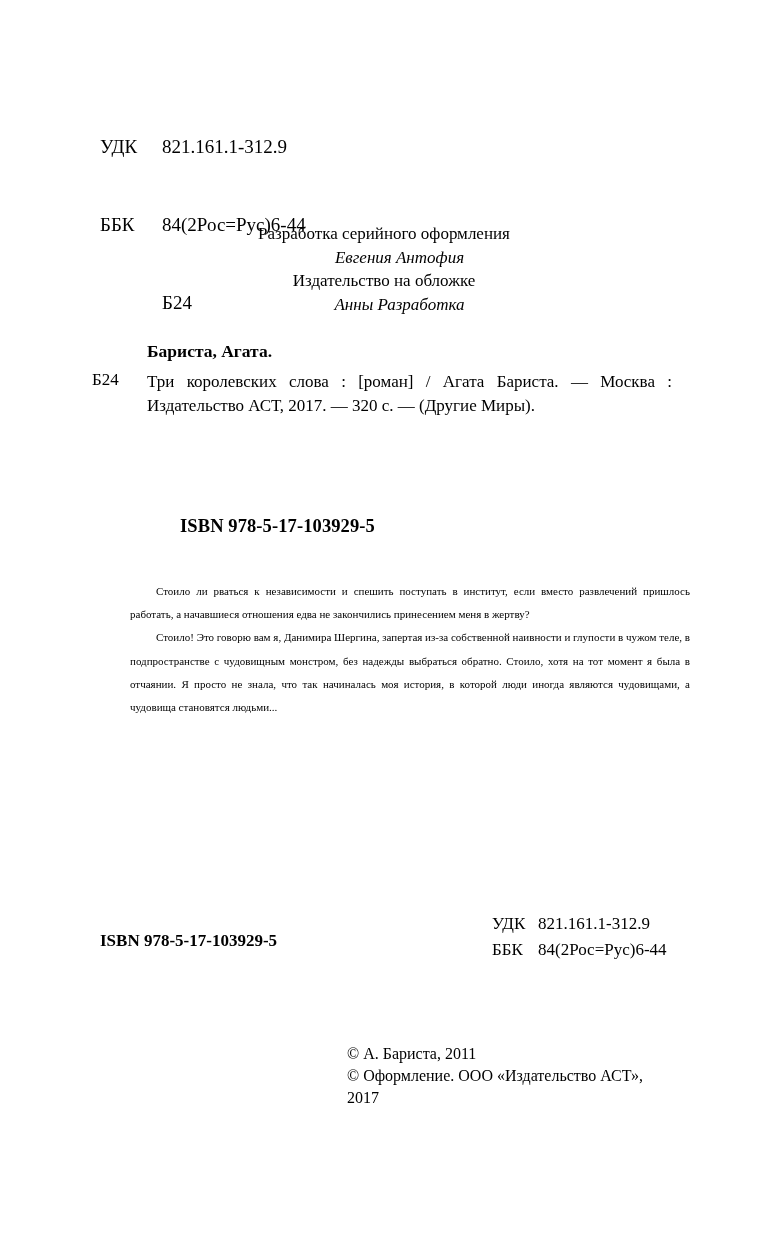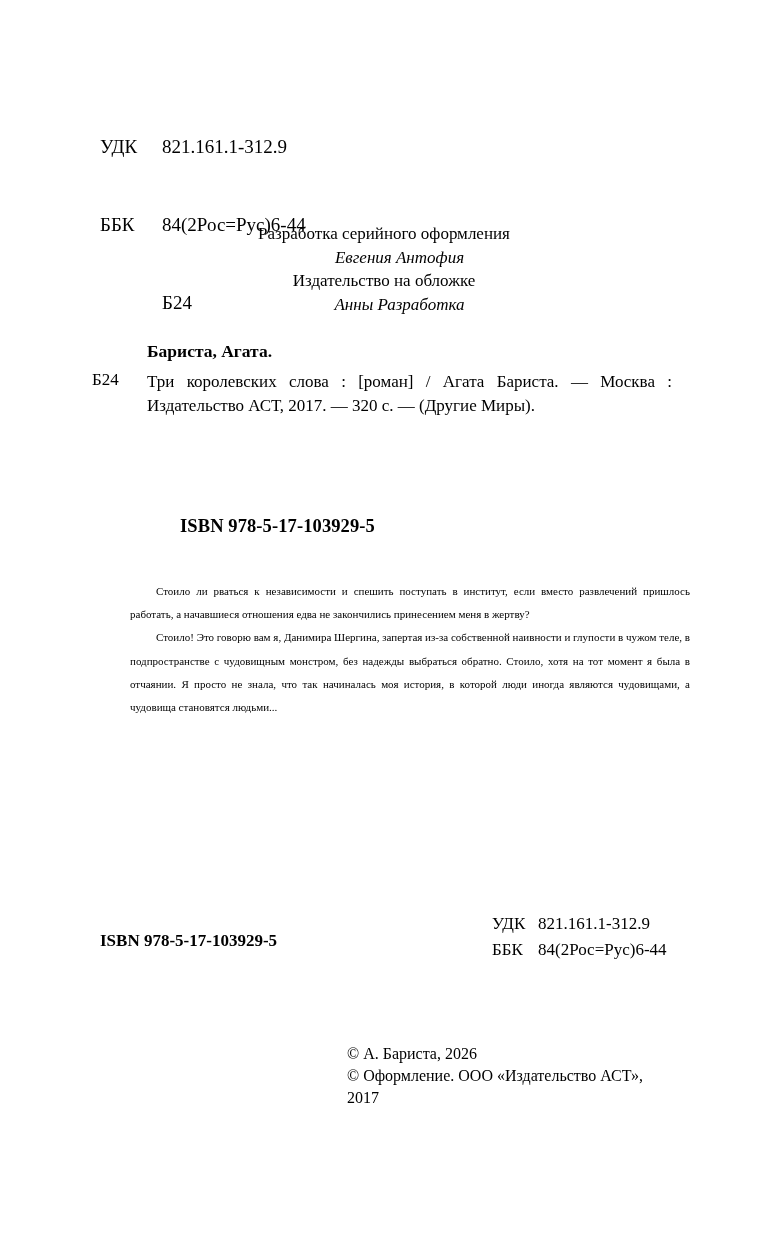--- a/index.html
+++ b/index.html
@@ -196,18 +196,18 @@
       <span class="lbl">УДК</span>
       <span class="val">821.161.1-312.9</span>
     </div>
     <div class="row">
       <span class="lbl">ББК</span>
       <span class="val">84(2Рос=Рус)6-44</span>
     </div>
   </div>
 
   <div class="copyright">
-    <div>© А. Бариста, 2026</div>
+    <div>© А. Бариста, 2011</div>
     <div>© Оформление. ООО «Издательство АСТ»,
 2017</div>
   </div>
 
 </div>
 
 </body></html>

